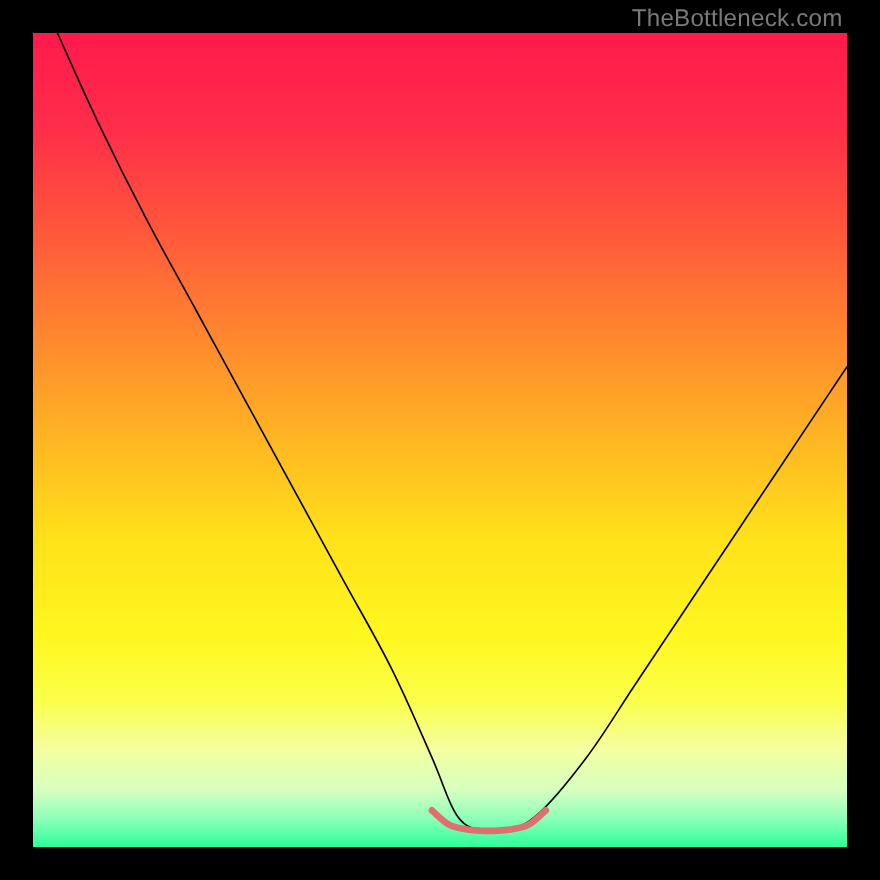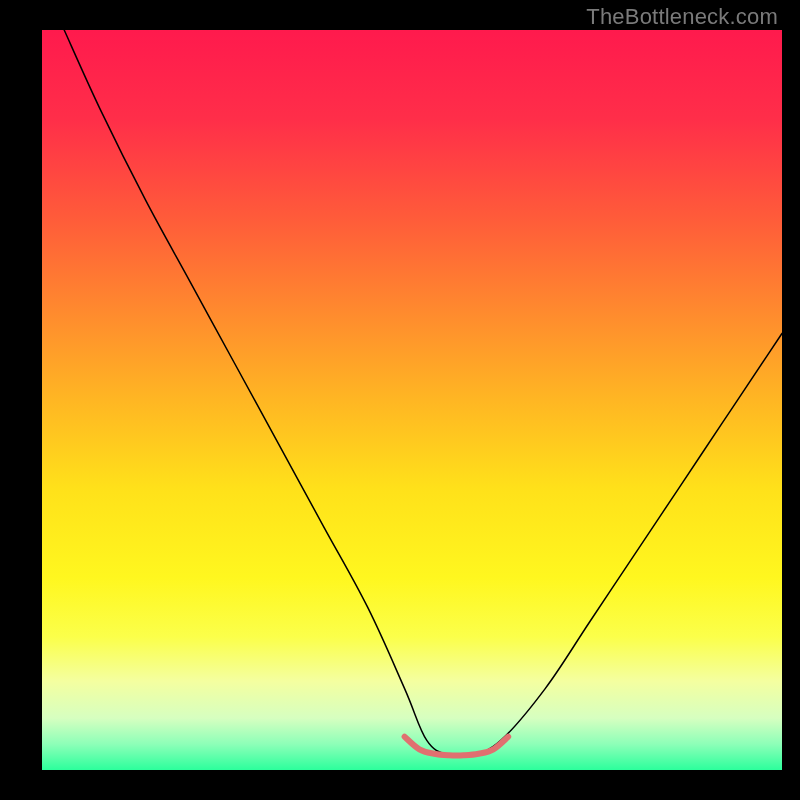--- a/index.html
+++ b/index.html
@@ -8,21 +8,20 @@
     width: 800px;
     height: 800px;
     background: #000;
     font-family: Arial, Helvetica, sans-serif;
     overflow: hidden;
   }
   .chart-wrap {
     position: relative;
     width: 776px;
     height: 800px;
-    margin-left: 12px;
   }
   .watermark {
     position: absolute;
     top: 4px;
     right: 10px;
     color: #7a7a7a;
     font-size: 22px;
     font-weight: 500;
     z-index: 10;
     letter-spacing: 0.2px;

